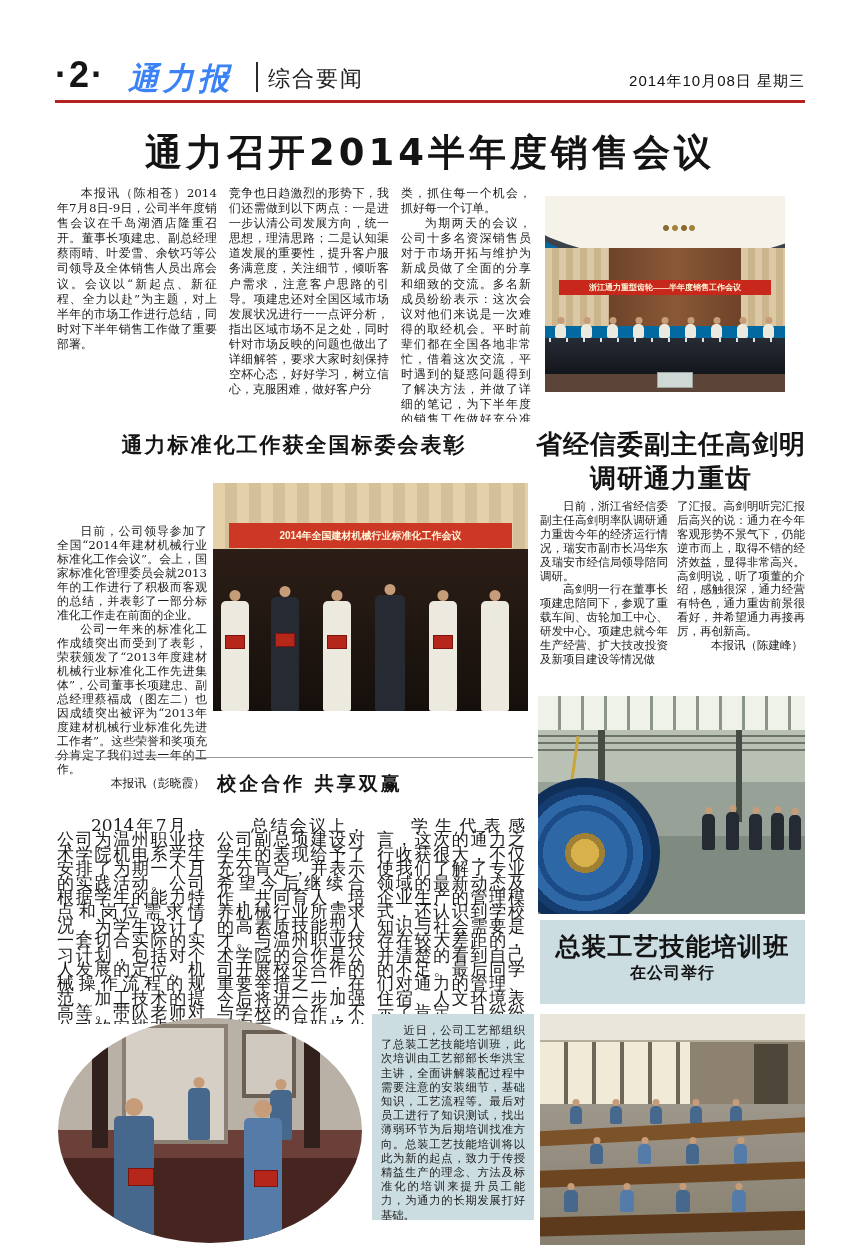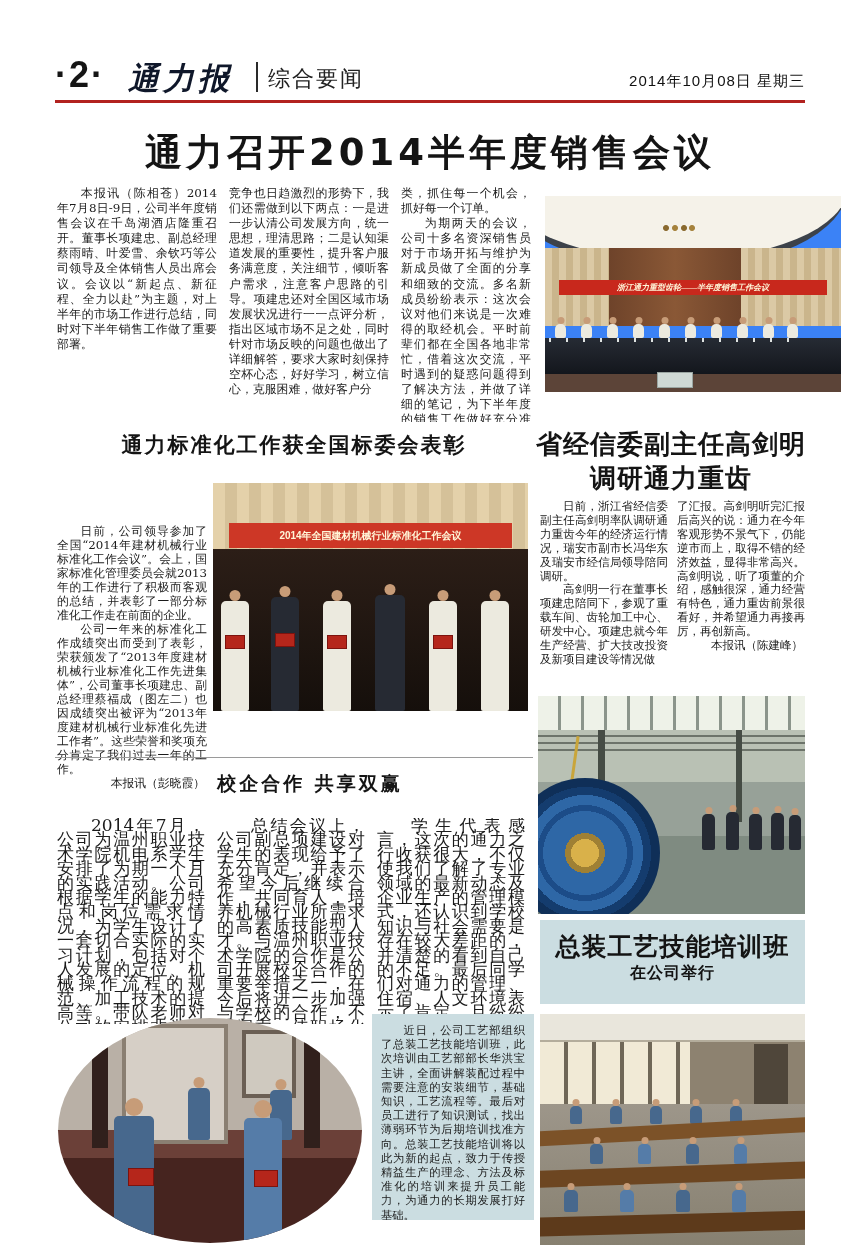--- a/index.html
+++ b/index.html
@@ -2,21 +2,21 @@
 <html><head>
 <meta charset="utf-8">
 <style>
   html,body{margin:0;padding:0;background:#e9e9e9;}
   .page{position:relative;width:850px;height:1249px;margin:0 auto;background:#ffffff;overflow:hidden;
         font-family:"Liberation Sans",sans-serif;}
   .abs{position:absolute;}
 
   
   .pagenum{left:55px;top:54px;font-size:36px;font-weight:bold;color:#151515;letter-spacing:2px;}
-  .masthead{left:128px;top:58px;font-size:31px;font-weight:bold;font-style:italic;color:#0f172a;
+  .masthead{left:128px;top:58px;font-size:31px;font-weight:bold;font-style:italic;color:#3b82f6;
             letter-spacing:4px;font-family:"Liberation Serif",serif;text-align:right;}
   .head-divider{left:256px;top:62px;width:2px;height:30px;background:#2a2a2a;}
   .head-section{left:268px;top:64px;font-size:22px;color:#222;letter-spacing:2px;}
   .head-date{left:555px;top:72px;width:250px;text-align:right;font-size:15px;color:#111;letter-spacing:1px;}
   .head-rule{left:55px;top:100px;width:750px;height:3px;background:#b2221f;}
 
   
   .hl{position:absolute;font-family:"DejaVu Sans","Liberation Sans",sans-serif;font-weight:bold;
       color:#141414;text-align:center;}
   .hl-main{left:55px;top:128px;width:750px;font-size:37px;letter-spacing:4px;}
@@ -83,21 +83,21 @@
     <p>本报讯（陈相苍）2014年7月8日-9日，公司半年度销售会议在千岛湖酒店隆重召开。董事长项建忠、副总经理蔡雨晴、叶爱雪、余钦巧等公司领导及全体销售人员出席会议。会议以“新起点、新征程、全力以赴”为主题，对上半年的市场工作进行总结，同时对下半年销售工作做了重要部署。</p>
   </div>
   <div class="body-col c-sales s2">
     <p class="cont">竞争也日趋激烈的形势下，我们还需做到以下两点：一是进一步认清公司发展方向，统一思想，理清思路；二是认知渠道发展的重要性，提升客户服务满意度，关注细节，倾听客户需求，注意客户思路的引导。项建忠还对全国区域市场发展状况进行一一点评分析，指出区域市场不足之处，同时针对市场反映的问题也做出了详细解答，要求大家时刻保持空杯心态，好好学习，树立信心，克服困难，做好客户分</p>
   </div>
   <div class="body-col c-sales s3">
     <p class="cont">类，抓住每一个机会，抓好每一个订单。</p>
     <p>为期两天的会议，公司十多名资深销售员对于市场开拓与维护为新成员做了全面的分享和细致的交流。多名新成员纷纷表示：这次会议对他们来说是一次难得的取经机会。平时前辈们都在全国各地非常忙，借着这次交流，平时遇到的疑惑问题得到了解决方法，并做了详细的笔记，为下半年度的销售工作做好充分准备，全力以赴完成年度工作目标。</p>
   </div>
 
-  <div class="ph" style="left:545px;top:196px;width:296px;height:196px;background:#3b82f6;font-style:italic;">
+  <div class="ph" style="left:545px;top:196px;width:240px;height:196px;background:#0369a1;">
     <div style="position:absolute;top:-88px;left:-42px;width:344px;height:152px;border-radius:50%;border-bottom:9px solid #3c424a;background:#f5f2e9;"></div>
     <div style="position:absolute;top:26px;left:116px;width:36px;height:12px;background:radial-gradient(circle at 5px 6px,#8a6a2f 2.5px,transparent 3.5px),radial-gradient(circle at 14px 6px,#a5823c 2.5px,transparent 3.5px),radial-gradient(circle at 23px 6px,#8a6a2f 2.5px,transparent 3.5px),radial-gradient(circle at 31px 6px,#a5823c 2.5px,transparent 3.5px);"></div>
     <div style="position:absolute;top:52px;left:0;width:100%;height:78px;background:repeating-linear-gradient(90deg,#dbc9a5 0 7px,#cab58c 7px 14px);"></div>
     <div style="position:absolute;top:52px;left:64px;width:132px;height:78px;background:linear-gradient(90deg,#6e432a,#8a5836 50%,#6e432a);"></div>
     <div class="banner" style="top:84px;left:14px;right:14px;height:15px;font-size:8px;">
       <span>浙江通力重型齿轮——半年度销售工作会议</span>
     </div>
     <div class="fig f-white sm" style="left:10px;top:128px;width:11px;height:14px;"></div>
     <div class="fig f-white sm" style="left:36px;top:128px;width:11px;height:14px;"></div>
     <div class="fig f-white sm" style="left:62px;top:128px;width:11px;height:14px;"></div>

